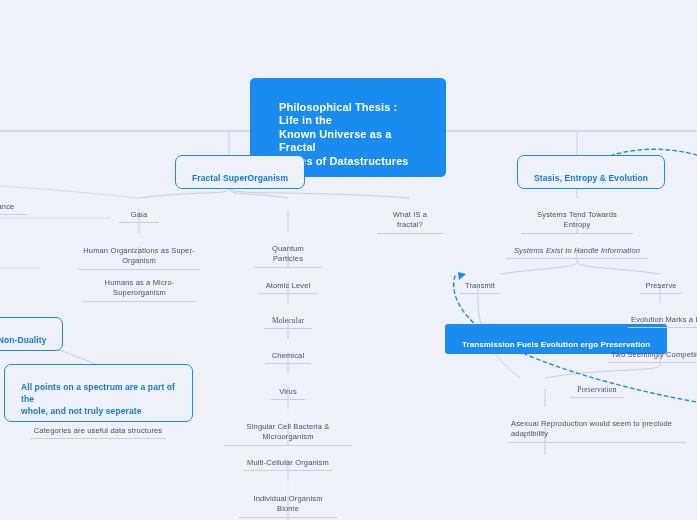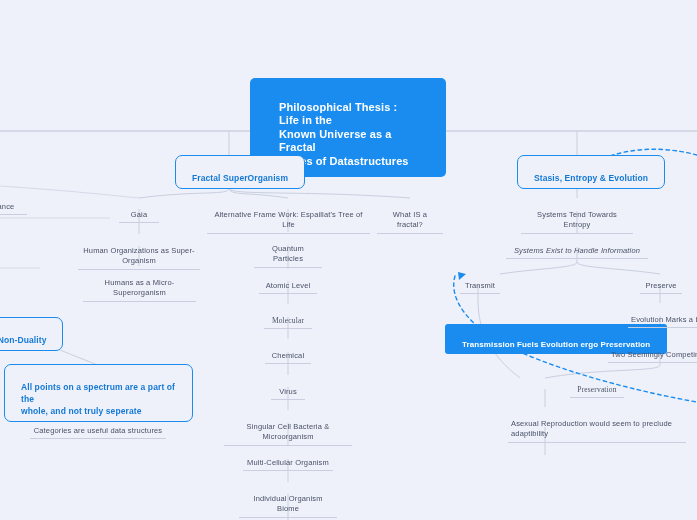--- a/index.html
+++ b/index.html
@@ -166,23 +166,20 @@
   </div>
 
   <div class="node boxed" style="left:517px; top:155px;">
     <span>Stasis, Entropy &amp; Evolution</span>
   </div>
 
   <div class="node leaf" style="left:119px; top:198px; width:40px;">
     <span>Gaia</span>
   </div>
 
-  <div class="node leaf" style="left:207px; top:198px; width:163px;">
-    <span>Alternative Frame Work: Espaillat's Tree of Life</span>
-  </div>
 
   <div class="node leaf" style="left:377px; top:198px; width:66px;">
     <span>What IS a fractal?</span>
   </div>
 
   <div class="node leaf" style="left:78px; top:234px; width:122px;">
     <span>Human Organizations as Super-Organism</span>
   </div>
 
   <div class="node leaf" style="left:83px; top:266px; width:113px;">

